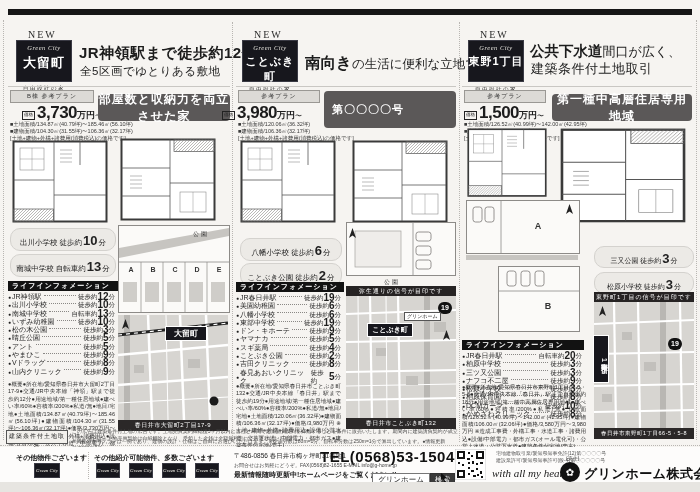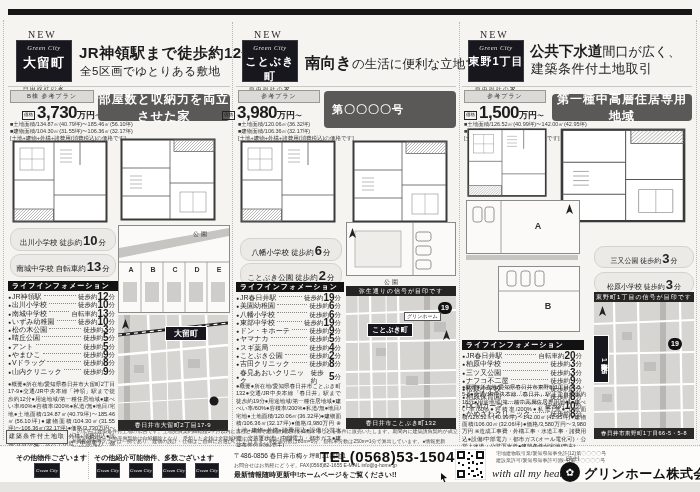--- a/index.html
+++ b/index.html
@@ -662,20 +662,23 @@
     <div class="tile" style="left:162px;top:16px;width:24px;height:15px">Green City</div>
     <div class="tile" style="left:195px;top:16px;width:24px;height:15px">Green City</div>
 
     <div class="abs addr" style="left:234px;top:5px">
       <span>〒486-0856</span>
       <span>春日井市梅ヶ坪町31番地1</span>
     </div>
     <div class="abs tel" style="left:320px;top:1px">TEL(0568)53-1504</div>
     <div class="abs contact-sub" style="left:234px;top:15px">お問合せはお気軽にどうぞ。FAX(0568)82-1655 E-MAIL info@g-home.jp</div>
     <div class="abs hp" style="left:234px;top:23px">最新情報随時更新中!ホームページをご覧ください!!</div>
+    <div class="abs" style="left:372px;top:21px">
+      <span class="searchword">グリンホーム</span><span class="searchbtn">検索</span>
+    </div>
     <svg class="abs" style="left:440px;top:26px" width="8" height="9">
       <polygon points="1,0 7,5 4,5.5 5.5,9 4,9 2.8,5.8 1,7" fill="#111"></polygon>
     </svg>
 
     <svg class="abs" style="left:455px;top:2px" width="31" height="31">
       <rect width="31" height="31" fill="#fff" stroke="#999" stroke-width="0.5"></rect>
       <g fill="#111">
         <rect x="2" y="2" width="8" height="8"></rect>
           <rect x="21" y="2" width="8" height="8"></rect>
           <rect x="2" y="21" width="8" height="8"></rect>

